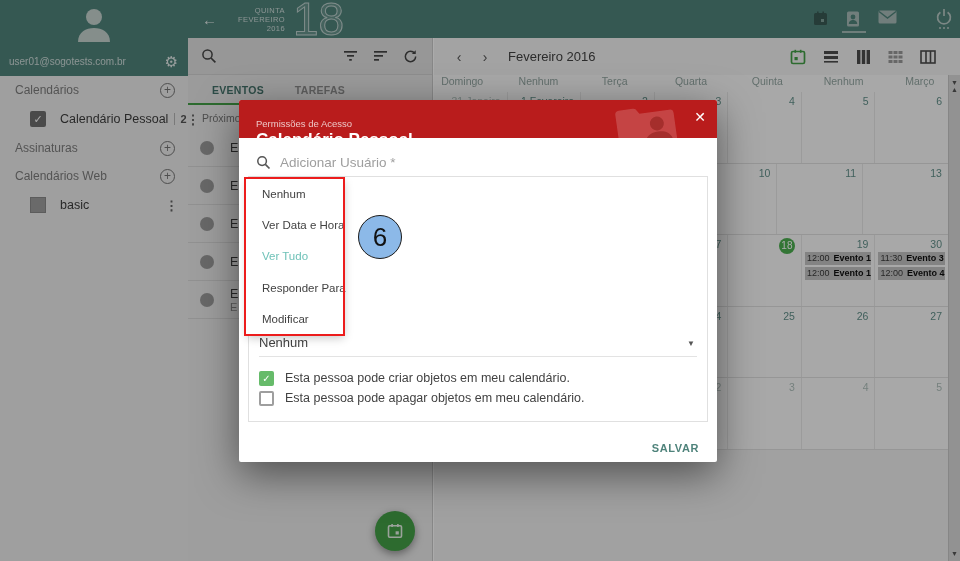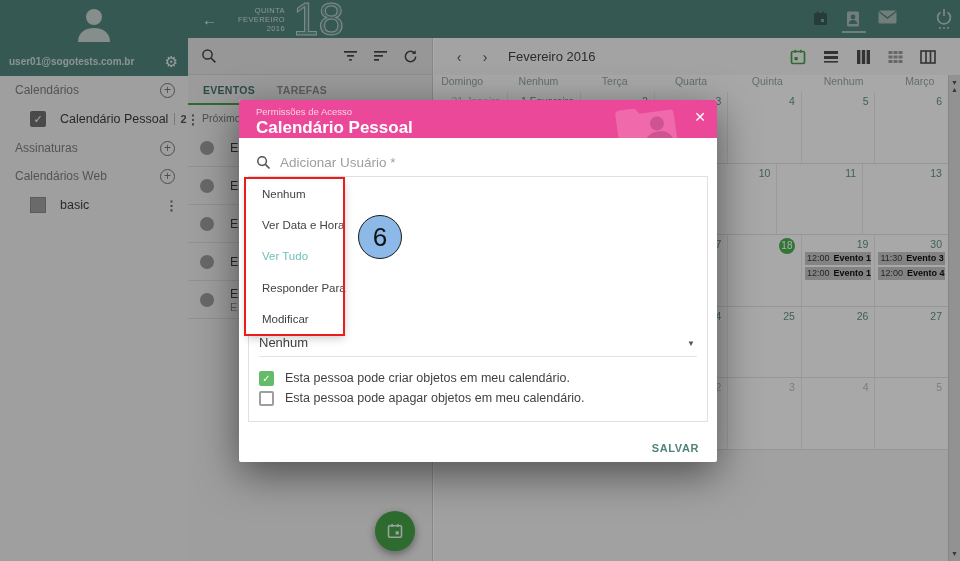--- a/index.html
+++ b/index.html
@@ -4,21 +4,21 @@
 <style>
   * { margin:0; padding:0; box-sizing:border-box; }
   html,body { width:960px; height:561px; font-family:"Liberation Sans", sans-serif; background:#fff; }
   .screen { position:relative; width:960px; height:561px; overflow:hidden; background:#fff; }
 
   
   .sidebar { position:absolute; left:0; top:0; width:188px; height:561px; background:#ededed; z-index:1; }
   .sidebar-header { height:76px; background:#4f837b; position:relative; }
   .person-svg { position:absolute; left:50%; transform:translateX(-50%); top:6px; }
   .account-row { position:absolute; left:9px; right:10px; bottom:7px; display:flex; align-items:center; justify-content:space-between; }
-  .account-email { font-size:10px; color:rgba(255,255,255,.72);font-weight:bold; }
+  .account-email { font-size:10px; color:rgba(255,255,255,.72); }
   .gear { font-size:15px; color:rgba(255,255,255,.85); line-height:1; }
   .side-section { display:flex; align-items:center; justify-content:space-between; height:28px; padding:0 13px 0 15px; }
   .side-section .lbl { font-size:12px; color:#7d7d7d; }
   .plus-circle { width:15px; height:15px; border:1.4px solid #757575; border-radius:50%; color:#757575; font-size:12px; line-height:12px; text-align:center; }
   .cal-row { display:flex; align-items:center; height:30px; padding:0 10px 0 30px; }
   .cbx-dark { width:16px; height:16px; background:#6f6f6f; border-radius:2px; color:#fff; font-size:11px; line-height:16px; text-align:center; flex:none; }
   .swatch { width:16px; height:16px; background:#9e9e9e; border:1px solid #898989; flex:none; }
   .cal-row .lbl { font-size:12.5px; color:#3d3d3d; margin-left:14px; white-space:nowrap; }
   .cal-count { font-size:11px; font-weight:bold; color:#555; margin-left:6px; border-left:1px solid #b5b5b5; padding-left:5px; }
   .dots { margin-left:auto; color:#646464; font-size:13px; font-weight:bold; }
@@ -30,21 +30,21 @@
   .date-block { margin-left:20px; width:48px; text-align:right; font-size:7.5px; line-height:9px; letter-spacing:.4px; color:rgba(255,255,255,.72); text-transform:uppercase; }
   .big-day { margin-left:8px; font-size:46px; font-weight:200; line-height:36px; color:rgba(255,255,255,.14); -webkit-text-stroke:1px rgba(255,255,255,.6); }
   .mi { position:absolute; top:10px; }
   .mi-underline { position:absolute; top:31px; left:654px; width:24px; height:2.4px; background:rgba(235,235,235,.55); }
 
   
   .left-panel { position:absolute; left:0; top:38px; width:245px; bottom:0; background:#ececec; border-right:1px solid #c9c9c9; }
   .search-row { height:37px; background:#e2e2e2; border-bottom:1px solid #d2d2d2; display:flex; align-items:center; padding:0 14px 0 13px; gap:15px; }
   .search-row .spacer { flex:1; }
   .tabs-row { height:30px; display:flex; position:relative; background:#e7e7e7; }
-  .tab { width:64px; margin-left:9px; text-align:center; line-height:30px; font-size:10.5px; font-weight:bold; letter-spacing:.3px; }
+  .tab { width:64px; margin-left:18px; text-align:center; line-height:30px; font-size:10.5px; font-weight:bold; letter-spacing:.3px; }
   .tab.active { color:#44726a; }
   .tab.inactive { color:#8d8d8d; }
   .tab-underline { position:absolute; left:0; bottom:0; width:66px; height:2.5px; background:#43a047; }
   .subheader { height:24px; line-height:26px; padding-left:14px; font-size:10.5px; color:#757575; }
   .event-item { display:flex; align-items:center; min-height:38px; padding:0 8px 0 12px; border-bottom:1px solid #d9d9d9; }
   .event-item .dot { width:14px; height:14px; border-radius:50%; background:#9c9c9c; margin-right:16px; flex:none; }
   .event-item .ttl { font-size:12.5px; color:#3d3d3d; }
   .event-item .sub { font-size:11px; color:#8a8a8a; }
 
   
@@ -71,21 +71,21 @@
   .scrollbar .arr.bottom { position:absolute; bottom:4px; left:0; right:0; }
 
   
   .fab { position:absolute; left:375px; top:511px; width:40px; height:40px; border-radius:50%; background:#43a047; box-shadow:0 3px 8px rgba(0,0,0,.4); display:flex; align-items:center; justify-content:center; z-index:5; }
 
   
   .scrim { position:absolute; inset:0; background:rgba(0,0,0,.33); z-index:50; }
 
   
   .dialog { position:absolute; left:239px; top:100px; width:478px; height:362px; background:#fff; border-radius:2px; box-shadow:0 12px 40px rgba(0,0,0,.5); z-index:100; }
-  .dialog-header { height:38px; background:#ec4899; border-radius:2px 2px 0 0; position:relative; padding:6px 0 0 17px; overflow:hidden; }
+  .dialog-header { height:38px; background:#b91c1c; border-radius:2px 2px 0 0; position:relative; padding:18px 0 0 17px; overflow:hidden; }
   .dialog-subtitle { font-size:9.5px; color:rgba(255,255,255,.75); }
   .dialog-title { font-size:17px; font-weight:bold; color:#fff; margin-top:1px; }
   .watermark { position:absolute; right:38px; top:3px; opacity:.18; transform:rotate(-8deg); }
   .close-btn { position:absolute; right:11px; top:10px; color:#fff; font-size:14px; line-height:14px; }
   .dlg-search { position:absolute; left:17px; top:55px; display:flex; align-items:center; gap:9px; }
   .dlg-placeholder { font-size:13.5px; color:#9e9e9e; }
   .rights-card { position:absolute; left:9px; right:9px; top:76px; height:246px; border:1px solid #e0e0e0; background:#fff; }
   .select-row { position:absolute; left:10px; right:10px; top:158px; font-size:13px; color:#424242; padding:0 0 6px 0; border-bottom:1px solid #e3e3e3; }
   .select-caret { position:absolute; right:2px; top:4px; font-size:8px; color:#555; }
   .perm-cbx-row { position:absolute; left:10px; display:flex; align-items:center; gap:11px; height:18px; }

